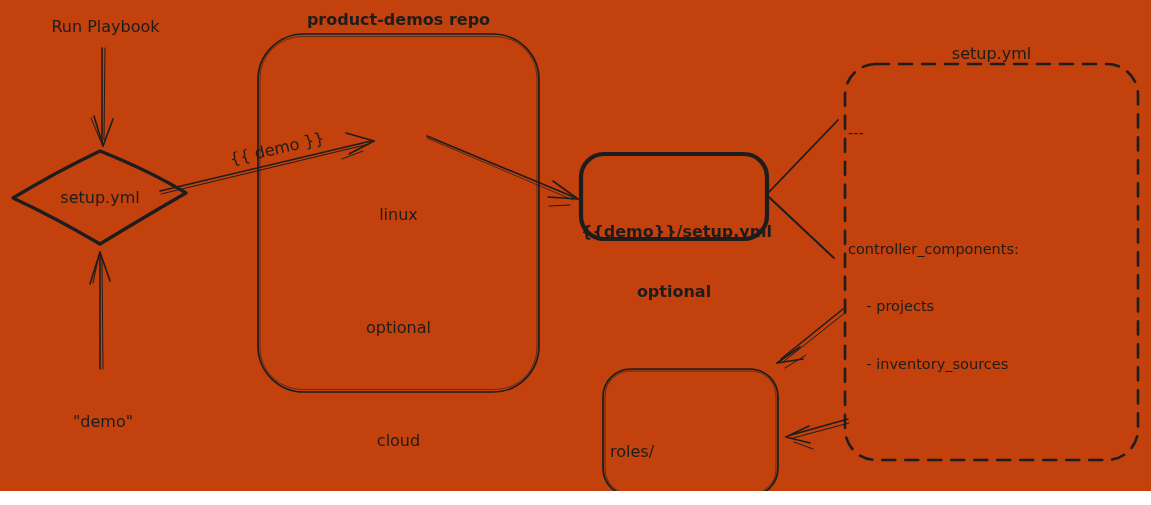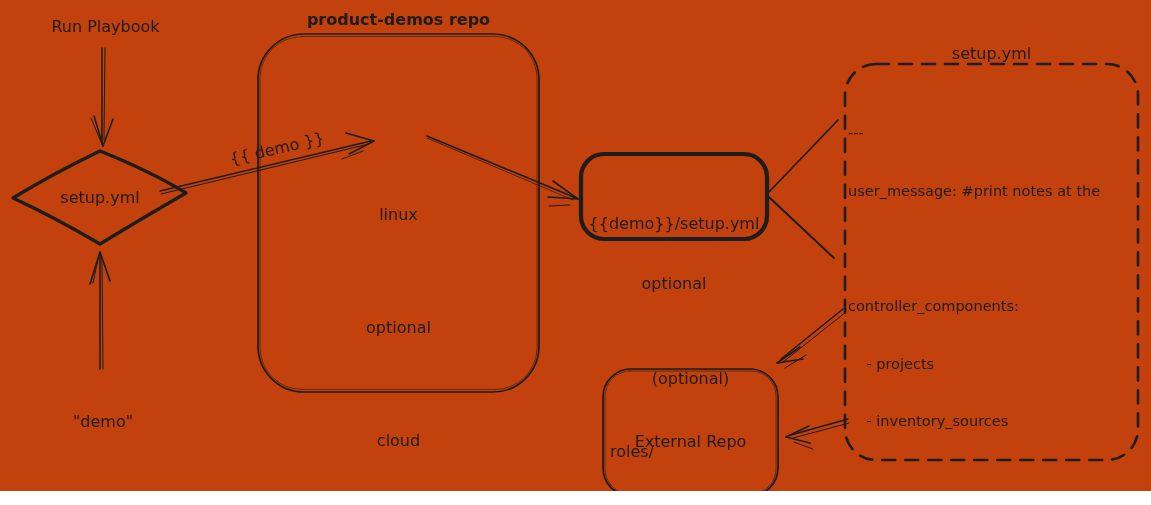--- a/index.html
+++ b/index.html
@@ -132,52 +132,47 @@
   <div class="t center title" style="left:258px;top:10px;width:281px;font-weight:bold;">product-demos repo</div>
 
   <div class="t center repo-items" style="left:258px;top:121px;width:281px;">
     <div>linux</div>
     <div>optional</div>
     <div>cloud</div>
     
     
   </div>
 
-  <div class="t center two-line" style="left:581px;top:174px;width:186px;">
+  <div class="t center two-line" style="left:581px;top:182px;width:186px;font-weight:bold;">
     <div>{{demo}}/setup.yml</div>
     <div>optional</div>
   </div>
 
   <div class="t center title" style="left:845px;top:44px;width:293px;">setup.yml</div>
 
   <div class="t yaml" style="left:848px;top:86px;width:288px;">
     <div>---</div>
-    <div>user_message: #print notes at the</div>
     <div></div>
     <div>controller_components:</div>
     <div>    - projects</div>
     <div>    - inventory_sources</div>
     
     
     
     
     
     
     
     
     
     
     
     
   </div>
 
-  <div class="t center" style="left:603px;top:326px;width:175px;line-height:21px;">
-    <div>(optional)</div>
-    <div>External Repo</div>
-  </div>
 
   <div class="t ext-lines" style="left:610px;top:399px;width:160px;">
     <div>roles/</div>
     <div>playbooks/</div>
     
   </div>
 
 </div>
 
 </body></html>

